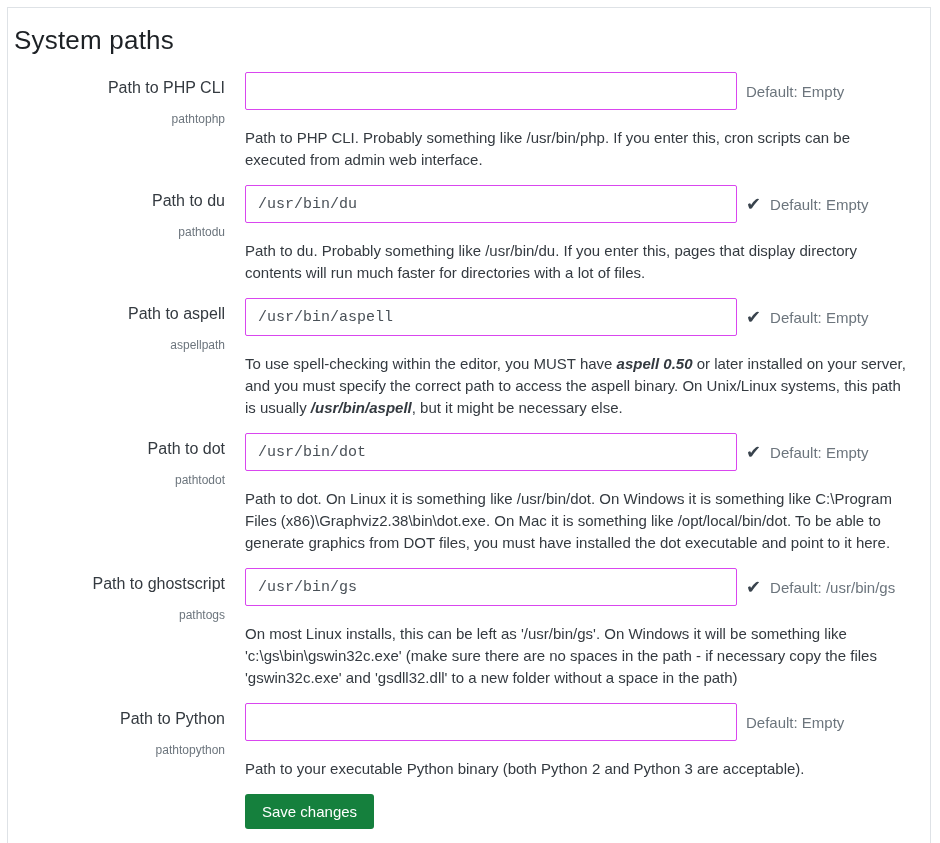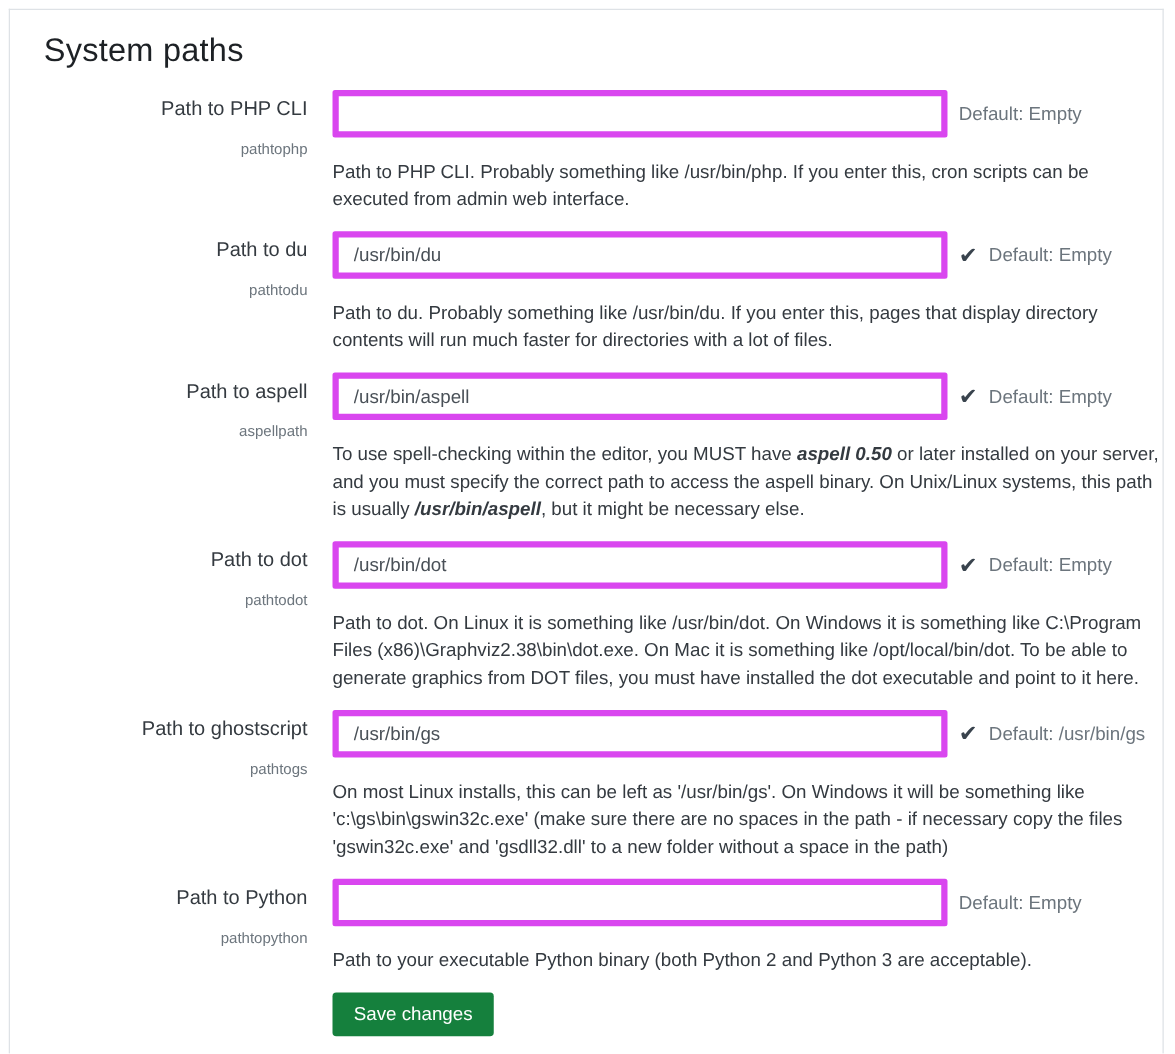--- a/index.html
+++ b/index.html
@@ -19,21 +19,21 @@
   .frame {
     position: absolute;
     top: 7px;
     left: 7px;
     width: 924px;
     height: 836px;
     border: 1px solid #dee2e6;
     border-bottom: none;
     box-sizing: border-box;
     background: #ffffff;
-    padding: 0 27px;
+    padding: 0 6px;
     overflow: hidden;
   }
   .page-title {
     font-size: 26px;
     font-weight: 400;
     color: #1d2125;
     margin: 17px 0 16px 0;
     letter-spacing: 0.2px;
   }
   .setting-row {
@@ -64,26 +64,26 @@
     flex: 0 0 668px;
   }
   .input-line {
     display: flex;
     align-items: center;
   }
   .path-input {
     width: 492px;
     height: 38px;
     box-sizing: border-box;
-    border: 5px solid #d946ef;
+    border: 1px solid #d946ef;
     border-radius: 2px;
     padding: 0 12px;
     font-size: 15px;
     color: #495057;
-    font-family: Liberation Sans, sans-serif;
+    font-family: Liberation Mono, monospace;
     background: #ffffff;
     outline: none;
     flex: 0 0 auto;
   }
   .check-icon {
     margin-left: 9px;
     font-size: 18px;
     font-weight: 700;
     color: #39434d;
     line-height: 1;

